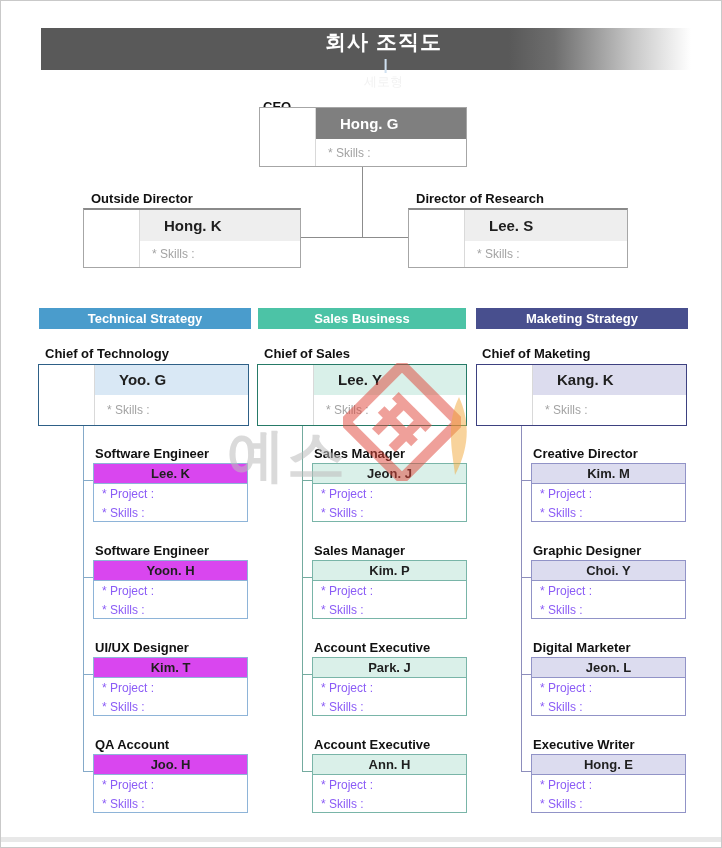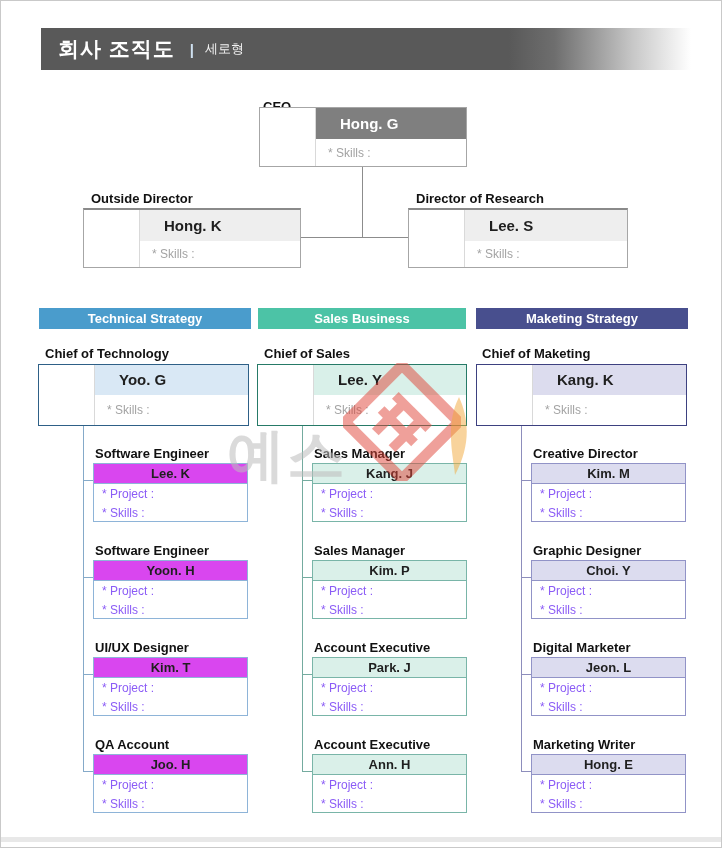--- a/index.html
+++ b/index.html
@@ -2,21 +2,21 @@
 <html><head>
 <meta charset="utf-8">
 <style>
   html,body{margin:0;padding:0;background:#fff;}
   .page{position:relative;width:722px;height:848px;background:#fff;border:1px solid #c9c9c9;
         box-sizing:border-box;font-family:"Liberation Sans","DejaVu Sans",sans-serif;overflow:hidden;}
 
   
   .title-bar{position:absolute;left:40px;top:27px;width:650px;height:42px;
     background:linear-gradient(90deg,#595959 0%,#595959 72%,#6e6e6e 79%,#9a9a9a 85%,#c7c7c7 91%,rgba(255,255,255,0) 100%);
-    display:flex;align-items:center;padding-left:17px;box-sizing:border-box;}
+    display:flex;align-items:center;padding-left:35px;box-sizing:border-box;flex-direction:column;}
   .title{color:#ffffff;font-size:21px;font-weight:bold;letter-spacing:1px;}
   .sep{color:#cfe0f0;font-size:15px;margin:0 11px 0 15px;font-weight:bold;}
   .subtitle{color:#f2f2f2;font-size:13px;}
 
   
   .node-label{position:absolute;font-size:13px;font-weight:bold;color:#111;white-space:nowrap;}
   .person-box{position:absolute;display:flex;background:#fff;box-sizing:border-box;}
   .person-box .photo{width:55px;border-right:1px solid #d9d9d9;background:#fff;flex:0 0 55px;}
   .person-box .info{flex:1;display:flex;flex-direction:column;min-width:0;}
   .name-bar{height:31px;line-height:31px;padding-left:24px;font-size:15px;font-weight:bold;white-space:nowrap;}
@@ -145,21 +145,21 @@
     </div>
   </div>
   <div class="conn l2" style="left:301px;top:425px;width:1px;height:346px"></div>
   <div class="conn l2" style="left:301px;top:479px;width:10px;height:1px"></div>
   <div class="conn l2" style="left:301px;top:576px;width:10px;height:1px"></div>
   <div class="conn l2" style="left:301px;top:673px;width:10px;height:1px"></div>
   <div class="conn l2" style="left:301px;top:770px;width:10px;height:1px"></div>
 
   <div class="node-label" style="left:313px;top:445px">Sales Manager</div>
   <div class="mini-box m2" style="left:311px;top:462px">
-    <div class="mini-name">Kang. J</div>
+    <div class="mini-name">Jeon. J</div>
     <div class="mini-line">* Project :</div>
     <div class="mini-line">* Skills :</div>
   </div>
   <div class="node-label" style="left:313px;top:542px">Sales Manager</div>
   <div class="mini-box m2" style="left:311px;top:559px">
     <div class="mini-name">Kim. P</div>
     <div class="mini-line">* Project :</div>
     <div class="mini-line">* Skills :</div>
   </div>
   <div class="node-label" style="left:313px;top:639px">Account Executive</div>
@@ -200,21 +200,21 @@
     <div class="mini-name">Choi. Y</div>
     <div class="mini-line">* Project :</div>
     <div class="mini-line">* Skills :</div>
   </div>
   <div class="node-label" style="left:532px;top:639px">Digital Marketer</div>
   <div class="mini-box m3" style="left:530px;top:656px">
     <div class="mini-name">Jeon. L</div>
     <div class="mini-line">* Project :</div>
     <div class="mini-line">* Skills :</div>
   </div>
-  <div class="node-label" style="left:532px;top:736px">Marketing Writer</div>
+  <div class="node-label" style="left:532px;top:736px">Executive Writer</div>
   <div class="mini-box m3" style="left:530px;top:753px">
     <div class="mini-name">Hong. E</div>
     <div class="mini-line">* Project :</div>
     <div class="mini-line">* Skills :</div>
   </div>
 
   <div class="watermark wm-text">예스</div>
   <div class="watermark" style="left:342px;top:362px;width:118px;height:118px;opacity:.5">
     <svg width="118" height="118" viewBox="0 0 100 100">
       <g transform="rotate(45 50 50)" stroke="#e04438" fill="none">

